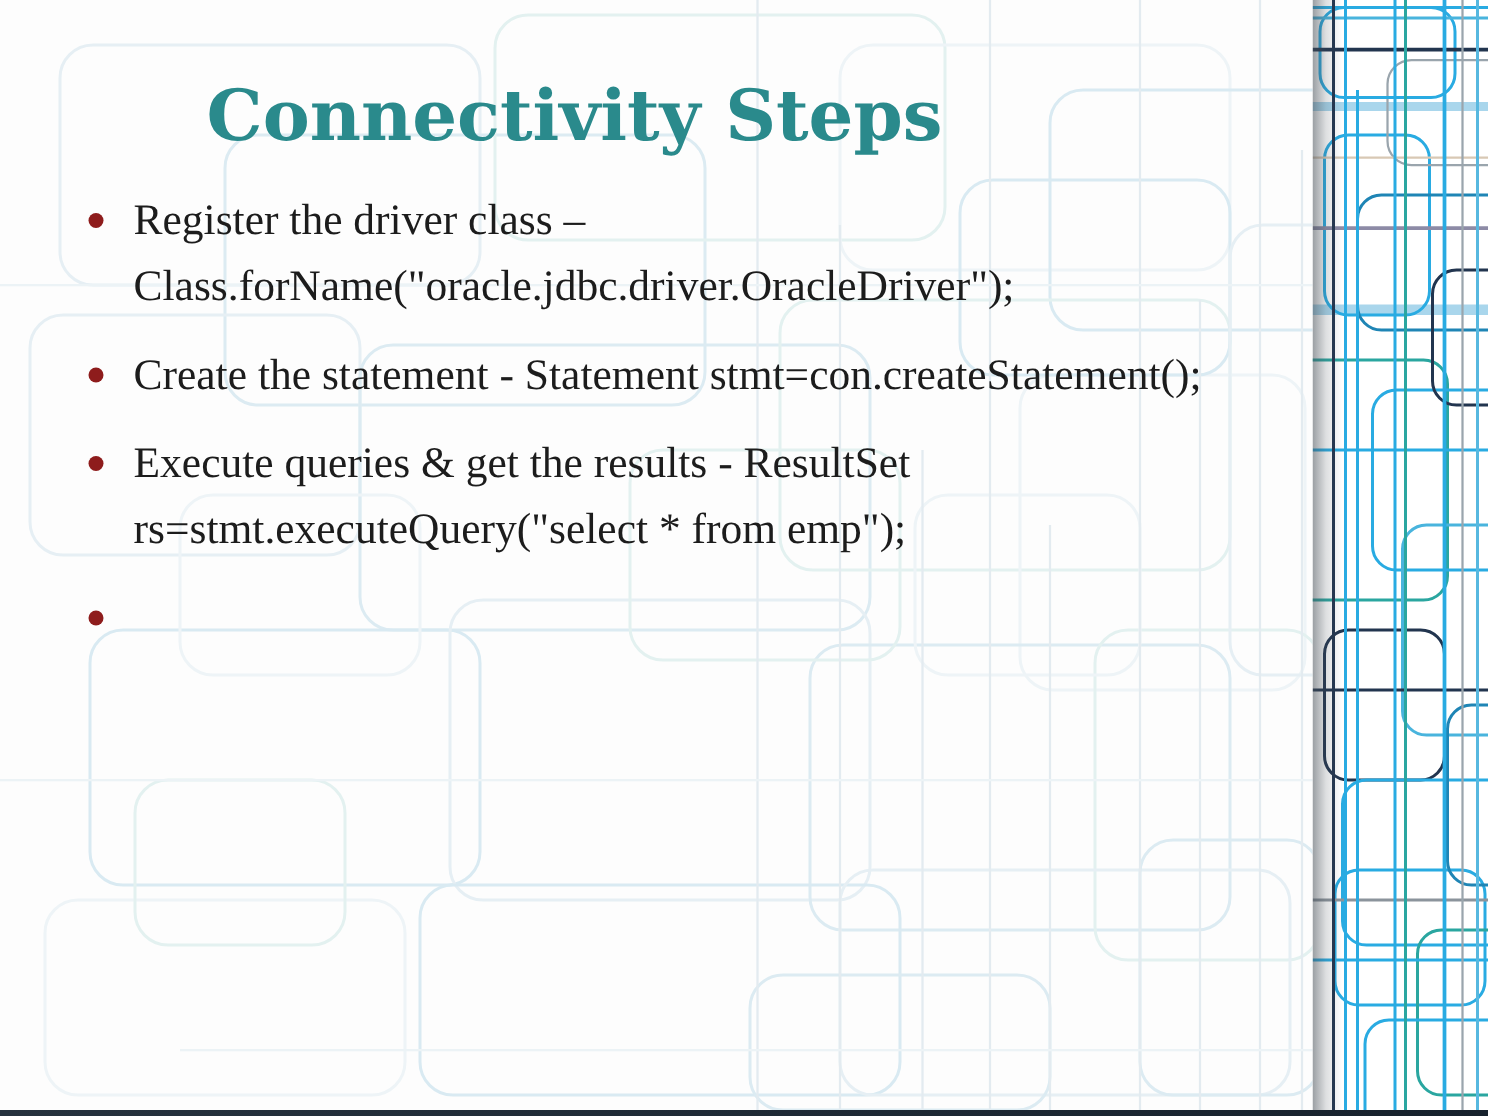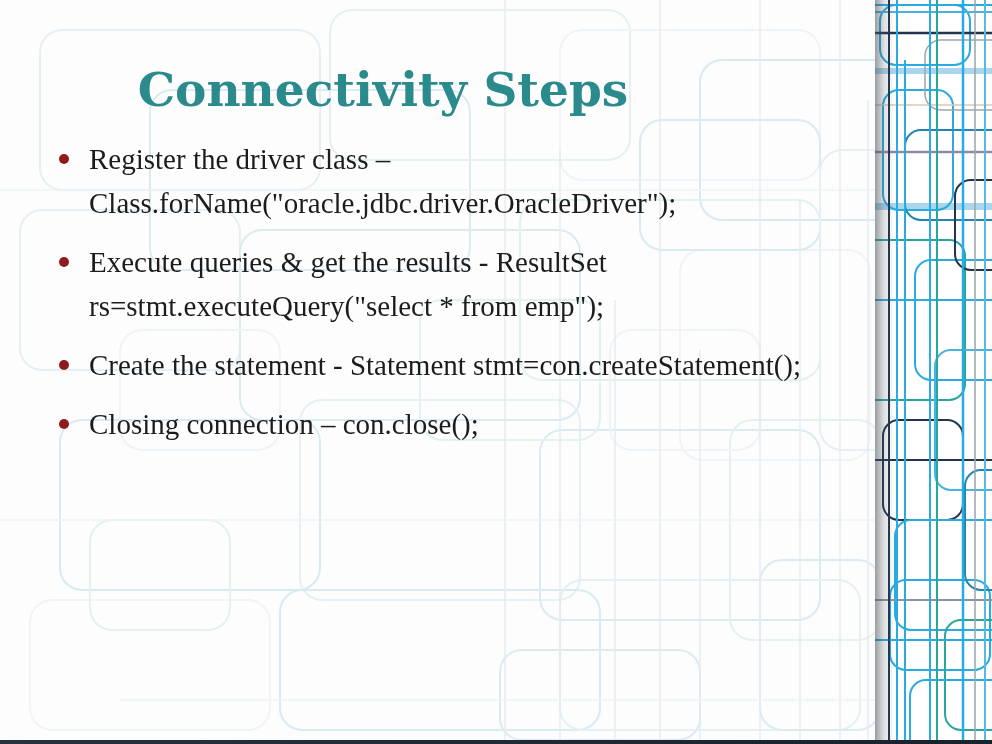--- a/index.html
+++ b/index.html
@@ -6,21 +6,21 @@
   body{
     width:992px;height:744px;overflow:hidden;position:relative;
     background:#fdfdfd;
     font-family:"Liberation Serif", serif;
     --title-color:#2a8a8c;
     --bullet-color:#8e1c1c;
     --text-color:#1c1c1c;
   }
   #bg-pattern{position:absolute;left:0;top:0;z-index:0;}
   #content{
-    position:absolute;left:0;top:12px;width:766px;z-index:2;
+    position:absolute;left:0;top:0;width:766px;z-index:2;
   }
   h1.slide-title{
     margin:50px 0 20px 0;
     text-align:center;
     font-family:"DejaVu Serif", serif;
     font-weight:bold;
     font-size:47px;
     letter-spacing:0px;
     color:var(--title-color);
   }
@@ -105,29 +105,28 @@
 
 <div id="content">
   <h1 class="slide-title">Connectivity Steps</h1>
   <ul class="bullet-list">
     <li>
       <span class="bullet-dot"></span>
       <span>Register the driver class – Class.forName("oracle.jdbc.driver.OracleDriver");</span>
     </li>
     <li>
       <span class="bullet-dot"></span>
+      <span>Create the statement - Statement stmt=con.createStatement();</span>
+    </li>
+    <li>
+      <span class="bullet-dot"></span>
       <span>Execute queries &amp; get the results - ResultSet rs=stmt.executeQuery("select * from emp");</span>
     </li>
     <li>
       <span class="bullet-dot"></span>
-      <span>Create the statement - Statement stmt=con.createStatement();</span>
-    </li>
-    <li>
-      <span class="bullet-dot"></span>
-      <span>Closing connection – con.close();</span>
     </li>
   </ul>
 </div>
 
 <div id="right-strip">
   <svg width="117" height="744" viewBox="0 0 117 744" aria-hidden="true">
       <rect x="0" y="68" width="117" height="6" fill="#a9d6ec"></rect>
       <rect x="0" y="203" width="117" height="7" fill="#a9d6ec"></rect>
       <rect x="8" y="90" width="70" height="120" rx="16" fill="none" stroke="#29abe2" stroke-width="2"></rect>
       <rect x="30" y="130" width="120" height="90" rx="16" fill="none" stroke="#1f85b5" stroke-width="2"></rect>

